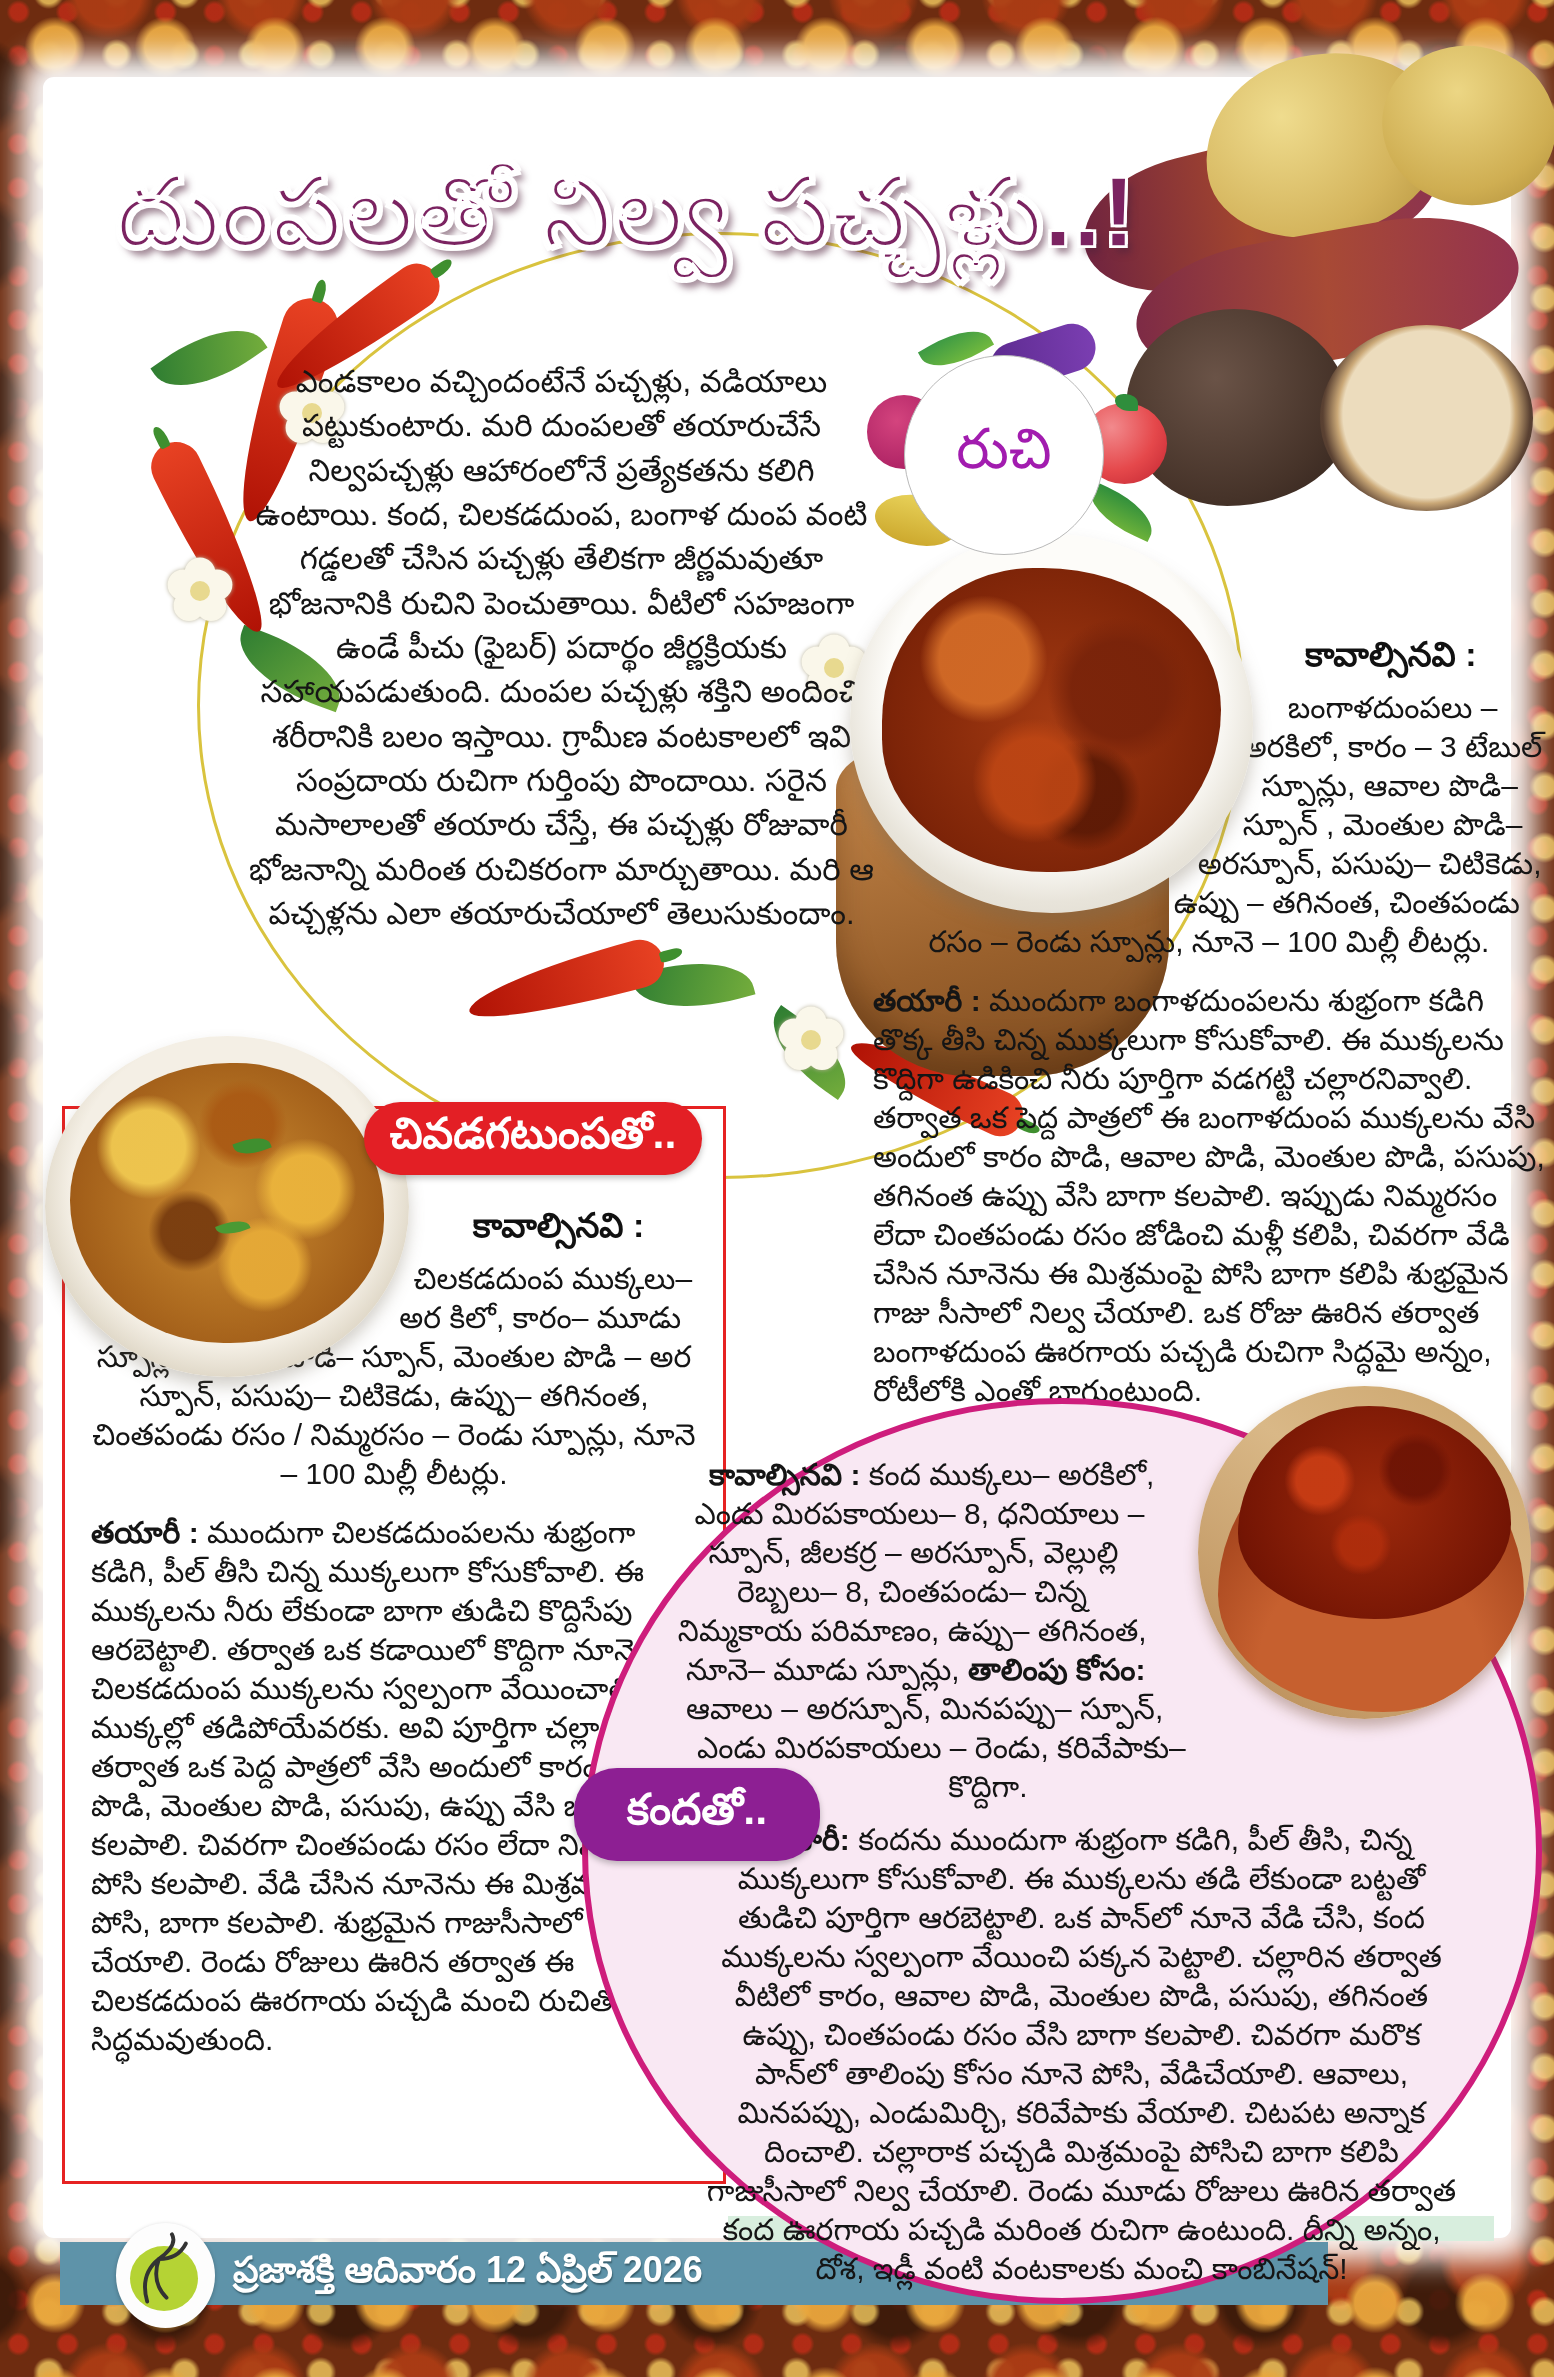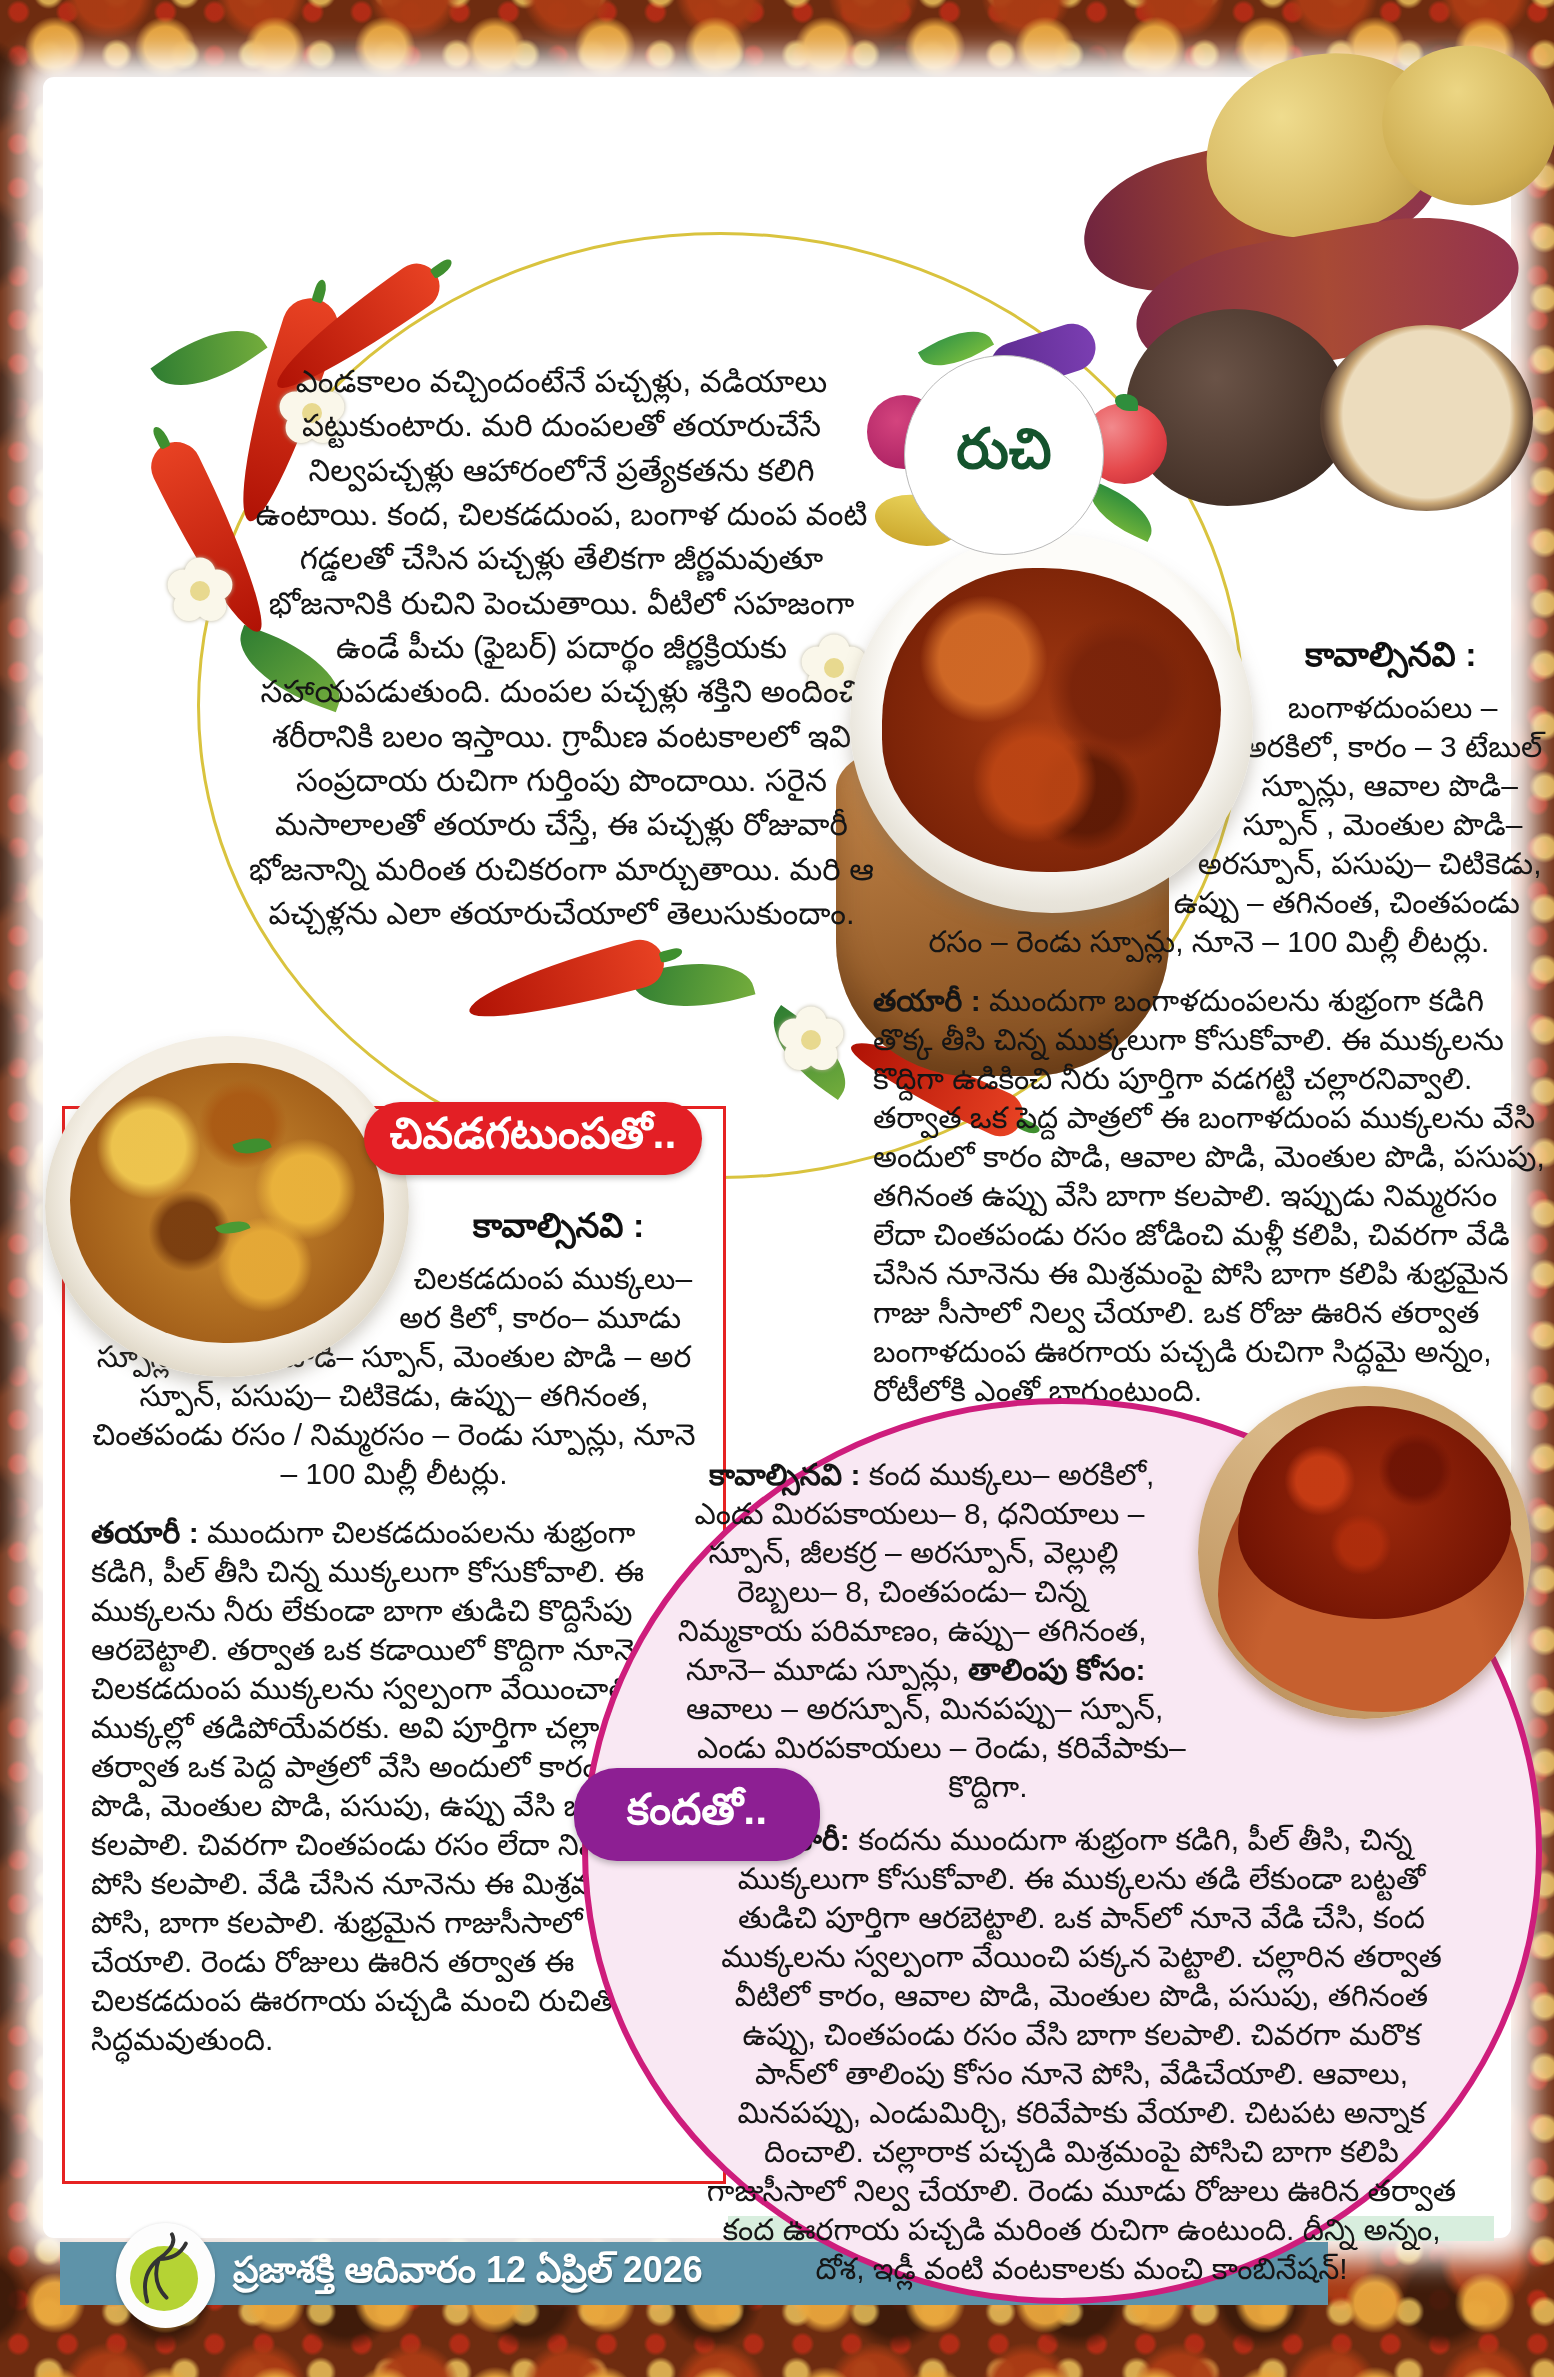--- a/index.html
+++ b/index.html
@@ -17,21 +17,21 @@
   .paper{position:absolute;left:43px;top:77px;width:1468px;height:2161px;background:#fff;
     border-radius:11px;box-shadow:0 0 29px 23px rgba(255,255,255,.95);}
   
   .masthead-title{position:absolute;left:116px;top:155px;width:1006px;z-index:8;
     font-size:99px;font-weight:bold;color:#7b2361;white-space:nowrap;letter-spacing:1.5px;
     -webkit-text-stroke:1.5px #fff;
     text-shadow:-2.3px -2.3px 0 #fff,2.3px -2.3px 0 #fff,-2.3px 2.3px 0 #fff,2.3px 2.3px 0 #fff,5.4px 7px 7.7px rgba(80,35,60,.55);}
   
   .ruchi{position:absolute;left:904px;top:355px;width:198px;height:198px;z-index:7;
     background:#fff;border:1.5px solid #b9b9b9;border-radius:50%;display:flex;align-items:center;justify-content:center;}
-  .ruchi span{font-size:56px;font-weight:bold;color:#14532d;}
+  .ruchi span{font-size:56px;font-weight:normal;color:#a21caf;}
   .veg{position:absolute;z-index:6;border-radius:50%;}
   .veg.tomato{left:1082px;top:403px;width:85px;height:81px;background:radial-gradient(circle at 35% 30%,#f^ 0,#e5484b 0 55%,#c02430 100%);background:radial-gradient(circle at 35% 30%,#f28a8d,#e5484b 55%,#c02430);}
   .veg.tomato::after{content:"";position:absolute;left:33px;top:-9.3px;width:23px;height:17px;background:#2f8e3c;border-radius:40% 60% 10% 70%;}
   .veg.eggplant{left:989px;top:333px;width:108px;height:48px;background:linear-gradient(100deg,#5c2a8f,#7c3fb3);border-radius:39px;transform:rotate(-18deg);}
   .veg.beet{left:867px;top:395px;width:74px;height:74px;background:radial-gradient(circle at 40% 35%,#d4447e,#a2185c);}
   .veg.squash{left:875px;top:495px;width:85px;height:50px;background:linear-gradient(#e8d25a,#cda92e);border-radius:60% 40% 55% 45%;transform:rotate(14deg);}
   .veg.leafy1{left:921px;top:333px;width:70px;height:31px;background:linear-gradient(#3d9a44,#71b93e);border-radius:0 80% 0 80%;transform:rotate(-30deg);}
   .veg.leafy2{left:1084px;top:495px;width:74px;height:33px;background:linear-gradient(#2f8e3c,#6db23a);border-radius:0 80% 0 80%;transform:rotate(25deg);}
   
   .potato-photo{position:absolute;left:1080px;top:46px;width:475px;height:480px;z-index:6;}
@@ -165,20 +165,21 @@
   <div class="flower f2"></div>
   <div class="leaf l3"></div>
   <div class="leaf l4"></div>
   <div class="chili c4"></div>
   <div class="chili c5"></div>
   <div class="flower f4"></div>
   <div class="sack"></div>
   <div class="sack-chili-mound"></div>
   <div class="flower f3"></div>
 
+  <div class="masthead-title">దుంపలతో నిల్వ పచ్చళ్లు..!</div>
 
   <div class="potato-photo">
     <div class="pp sw1"></div>
     <div class="pp pot1"></div>
     <div class="pp pot2"></div>
     <div class="pp sw2"></div>
     <div class="pp yam1"></div>
     <div class="pp yamcut"></div>
   </div>
 

